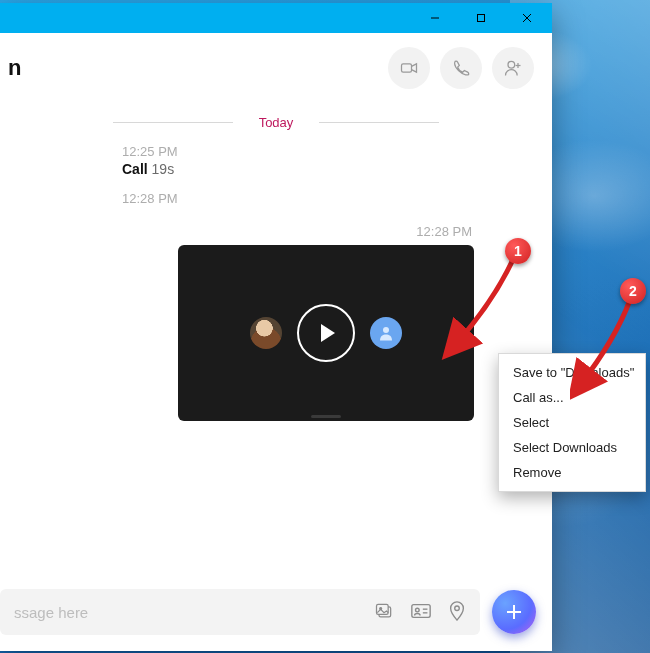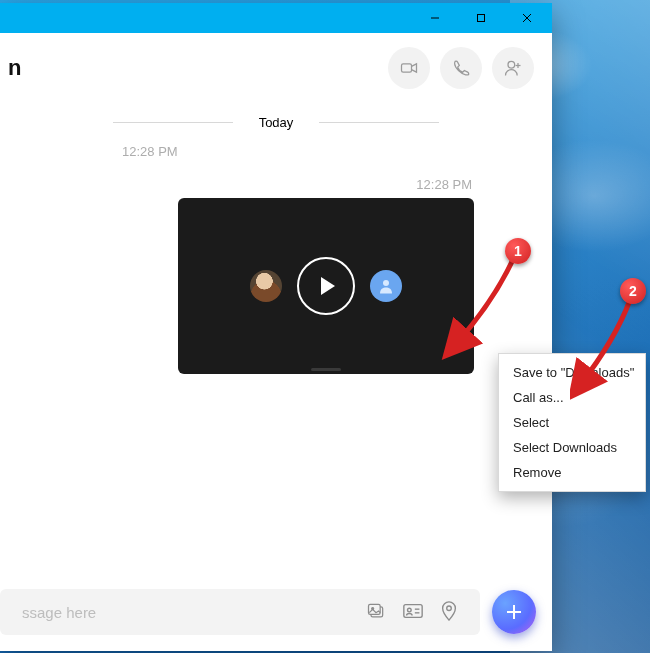--- a/index.html
+++ b/index.html
@@ -54,21 +54,21 @@
     width: 42px; height: 42px; border-radius: 50%;
     background: #f2f2f2; display: flex; align-items: center; justify-content: center;
     color: #888;
   }
 
   .chat { flex: 1; overflow: hidden; position: relative; }
 
   .date-sep {
     display: flex; align-items: center; justify-content: center;
     margin: 12px 0 4px 0;
-    color: #000000; font-size: 13px;
+    color: #be185d; font-size: 13px;
     gap: 26px;
   }
   .date-sep .line { height: 1px; background: #d8d8d8; width: 120px; }
 
   .calls { padding-left: 122px; }
   .call { margin-top: 14px; }
   .call .ts { color: #adadad; font-size: 13px; }
   .call .line2 { color: #6b6b6b; font-size: 14px; margin-top: 2px; }
   .call .line2 b { color: #111; font-weight: 700; }
 
@@ -91,21 +91,21 @@
   .av1 { left: 72px; background: radial-gradient(circle at 45% 35%, #e8c9a6 0 30%, transparent 31%), radial-gradient(circle at 50% 80%, #7a4a2a 0 50%, transparent 51%), #543; }
   .av2 { right: 72px; background: #6aa6f0; display:flex; align-items:center; justify-content:center; color:#d7e9ff; }
   .video .nub { position:absolute; bottom:3px; left:50%; transform:translateX(-50%); width:30px; height:3px; border-radius:2px; background:#3a3a3a; }
 
   .composer {
     position: absolute; bottom: 16px; left: 0; right: 0;
     display: flex; align-items: center; padding: 0 16px 0 0; gap: 12px;
   }
   .input {
     flex: 1; height: 46px; background: #f3f3f3; border-radius: 6px 6px 6px 6px;
-    display: flex; align-items: center; padding: 0 22px; color: #bdbdbd; font-size: 15px;
+    display: flex; align-items: center; padding: 0 14px; color: #bdbdbd; font-size: 15px;
     margin-right: 0;
   }
   .input .ph { flex: 1; }
   .input .tools { display: flex; gap: 16px; color: #8c8c8c; }
   .fab {
     width: 44px; height: 44px; border-radius: 50%;
     background: radial-gradient(circle at 30% 30%, #6aa2ff, #5a6cff 60%, #bb5ff0);
     box-shadow: 0 4px 10px rgba(60,80,200,.5);
     display: flex; align-items: center; justify-content: center; color: #fff; font-size: 24px;
   }
@@ -190,20 +190,24 @@
     </div>
 
     <div class="chat">
       <div class="date-sep">
         <div class="line"></div>
         <span>Today</span>
         <div class="line"></div>
       </div>
 
       <div class="calls">
+        <div class="call">
+          <div class="ts">12:25 PM</div>
+          <div class="line2"><b>Call</b> <span>19s</span></div>
+        </div>
         <div class="call">
           <div class="ts">12:28 PM</div>
         </div>
       </div>
 
       <div class="msgtime">12:28 PM</div>
 
       <div class="video">
         <div class="avatar av1"></div>
         <div class="play"></div>

